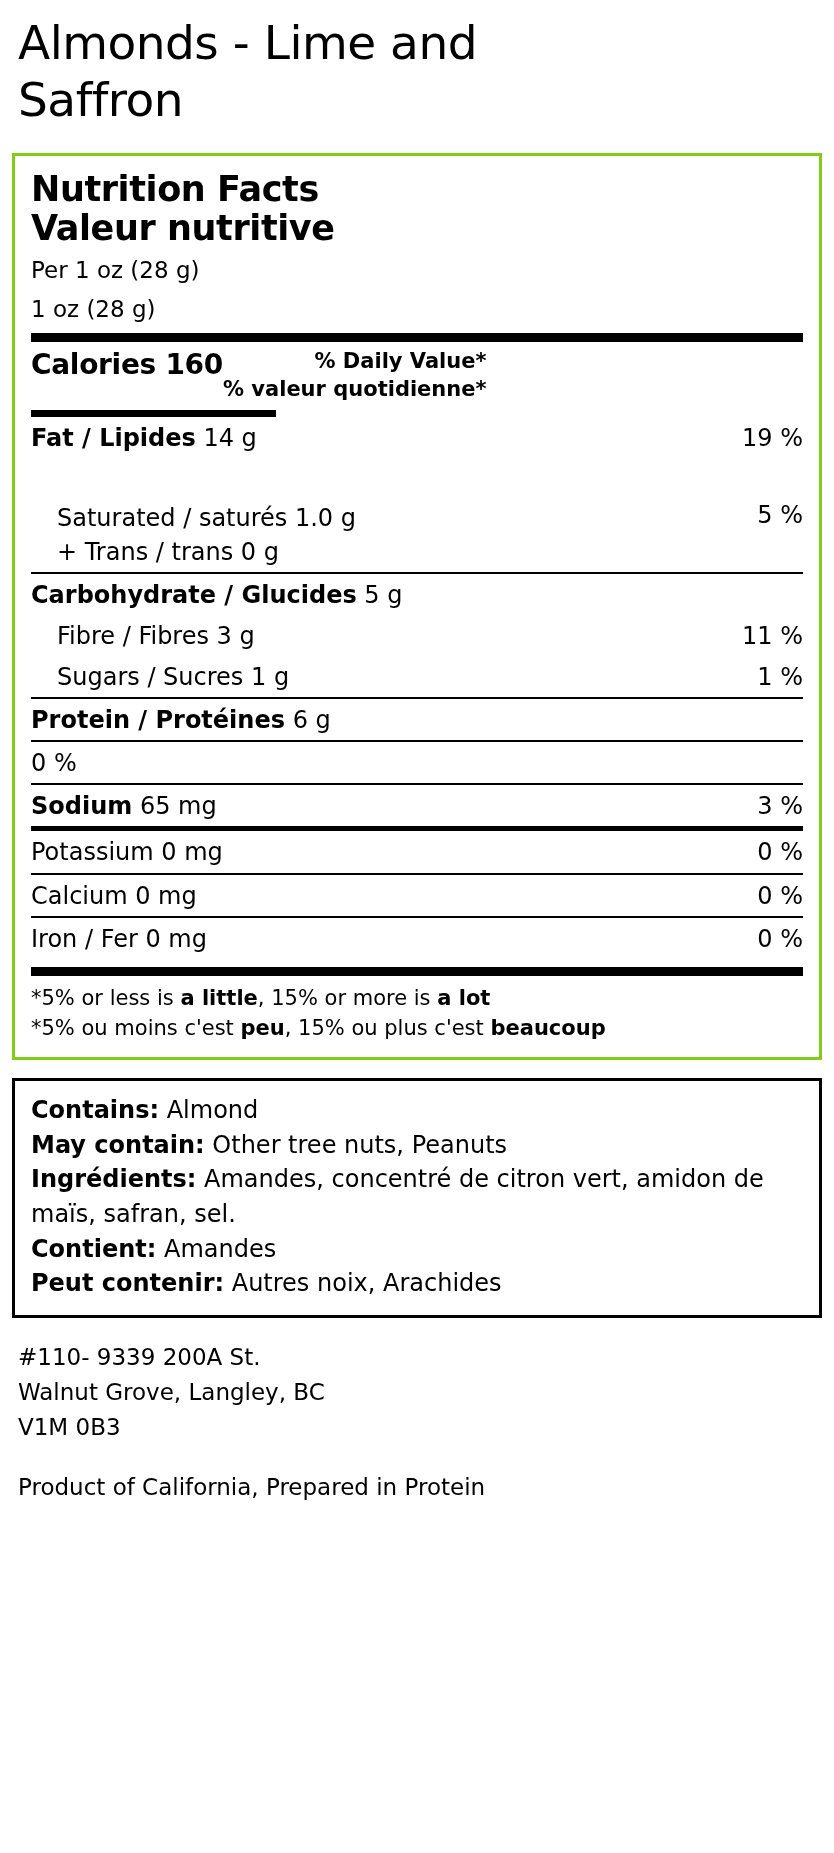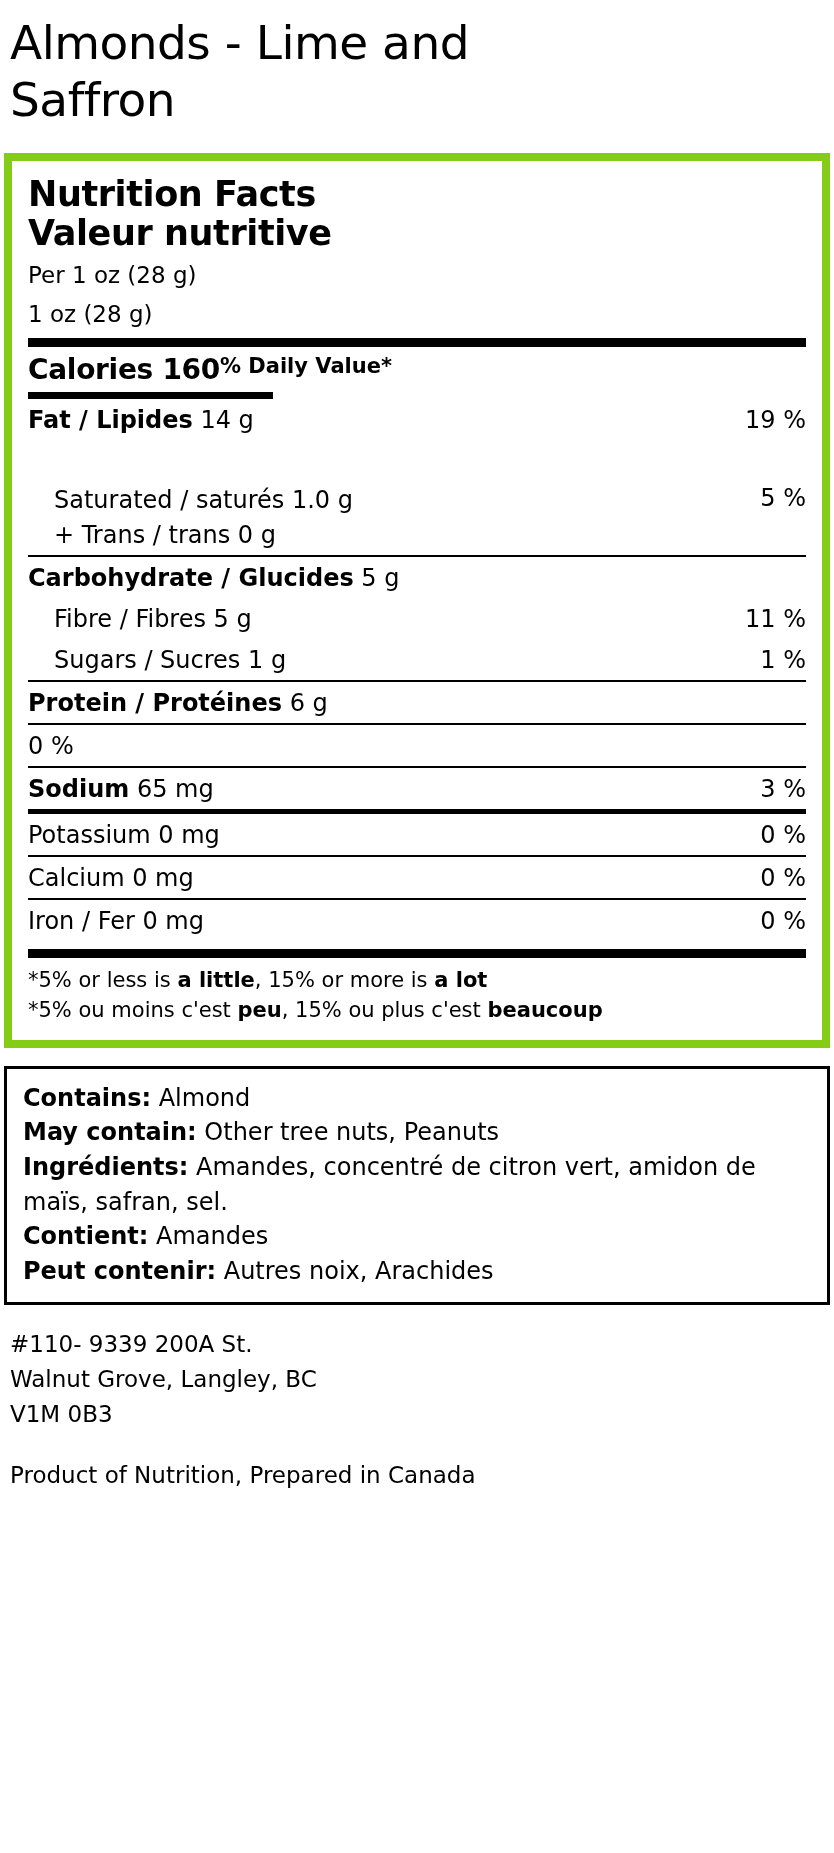--- a/index.html
+++ b/index.html
@@ -10,37 +10,37 @@
   }
   body {
     width: 834px;
     min-height: 1853px;
     font-family: "DejaVu Sans", sans-serif;
     color: #000000;
     -webkit-font-smoothing: antialiased;
   }
   .page {
     width: 834px;
-    padding: 0 4px;
+    padding: 0 12px;
   }
 
   
   .product-title {
     font-size: 47px;
     font-weight: 400;
     line-height: 1.22;
     letter-spacing: -0.5px;
     padding: 14px 0 0 6px;
     margin: 0 0 24px 0;
     max-width: 620px;
   }
 
   
   .nf-box {
-    border: 8px solid #84cc16;
+    border: 3px solid #84cc16;
     padding: 14px 16px 14px 16px;
     margin: 0 0 18px 0;
   }
   .nf-title {
     font-size: 35px;
     font-weight: 700;
     line-height: 1.12;
     letter-spacing: -0.4px;
   }
   .nf-serving {
@@ -148,20 +148,21 @@
 
     <div class="rule-thick"></div>
 
     <div class="cal-row">
       <div class="cal-left">
         <span>Calories</span>
         <span>160</span>
       </div>
       <div class="cal-right">
         <div>% Daily Value*</div>
+        <div>% valeur quotidienne*</div>
       </div>
     </div>
     <div class="cal-under"></div>
 
     <div class="row">
       <div class="lbl">
         <b>Fat / Lipides</b><span> 14 g</span>
       </div>
       <div class="val">19 %</div>
     </div>
@@ -177,21 +178,21 @@
     <div class="rule-thin"></div>
 
     <div class="row">
       <div class="lbl">
         <b>Carbohydrate / Glucides</b><span> 5 g</span>
       </div>
       <div class="val"></div>
     </div>
 
     <div class="row">
-      <div class="lbl indent">Fibre / Fibres 5 g</div>
+      <div class="lbl indent">Fibre / Fibres 3 g</div>
       <div class="val">11 %</div>
     </div>
 
     <div class="row">
       <div class="lbl indent">Sugars / Sucres 1 g</div>
       <div class="val">1 %</div>
     </div>
 
     <div class="rule-thin"></div>
 
@@ -266,15 +267,15 @@
       <b>Peut contenir:</b><span> Autres noix, Arachides</span>
     </div>
   </section>
 
   <div class="address">
     <div>#110- 9339 200A St.</div>
     <div>Walnut Grove, Langley, BC</div>
     <div>V1M 0B3</div>
   </div>
 
-  <div class="origin">Product of Nutrition, Prepared in Canada</div>
+  <div class="origin">Product of California, Prepared in Protein</div>
 
 </div>
 
 </body></html>

